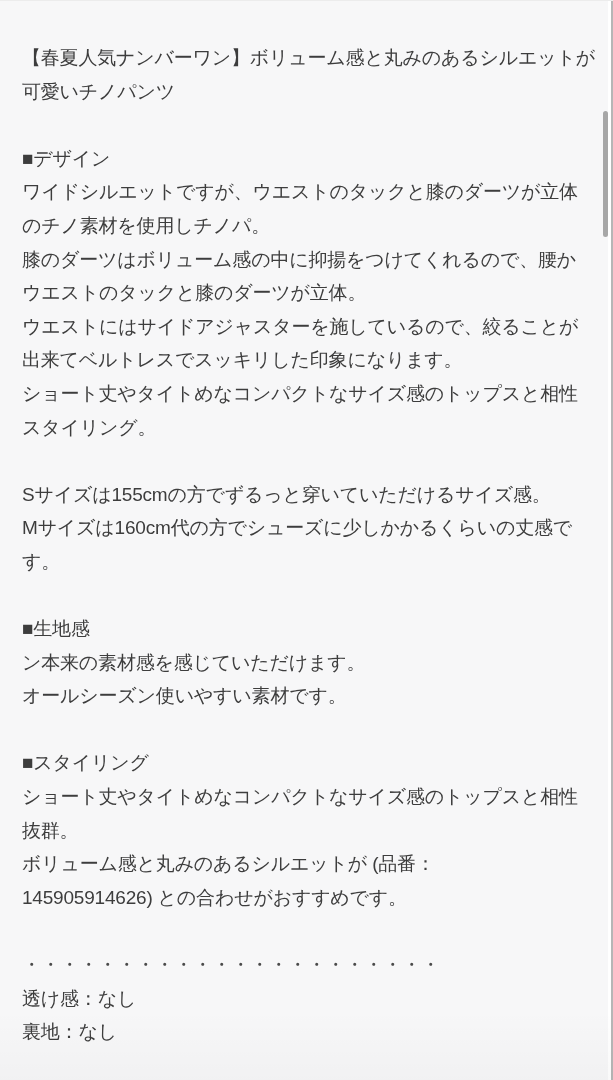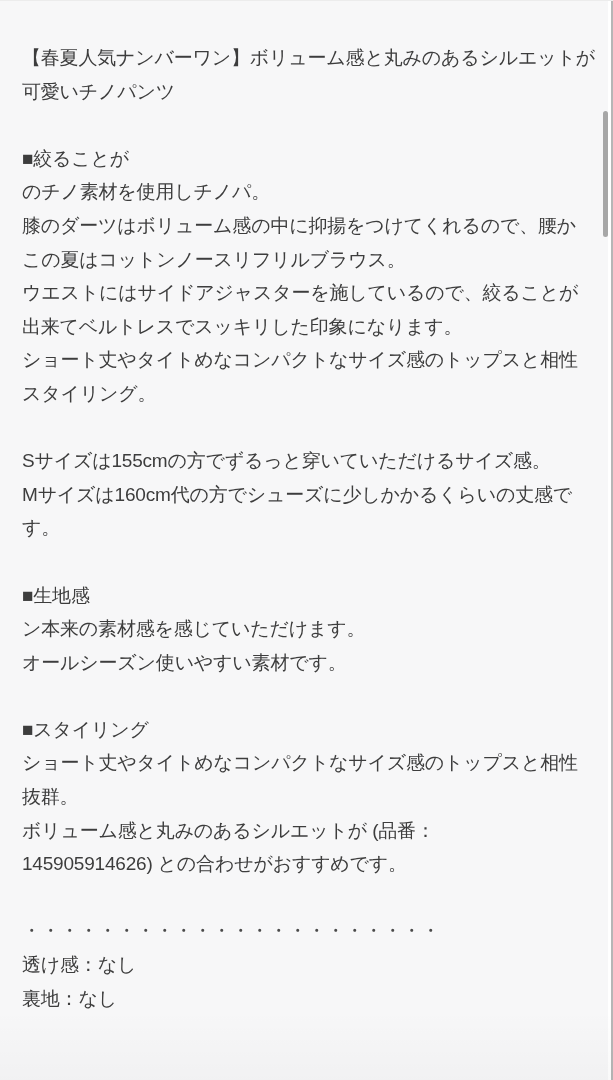--- a/index.html
+++ b/index.html
@@ -77,24 +77,25 @@
   }
 </style>
 </head>
 <body>
 
 <div class="panel">
   <div class="content">
     <div class="line">【春夏人気ナンバーワン】ボリューム感と丸みのあるシルエットが</div>
     <div class="line">可愛いチノパンツ</div>
     <div class="line"></div>
-    <div class="line">■絞ることが</div>
+    <div class="line">■デザイン</div>
+    <div class="line">ワイドシルエットですが、ウエストのタックと膝のダーツが立体</div>
     <div class="line">のチノ素材を使用しチノパ。</div>
     <div class="line">膝のダーツはボリューム感の中に抑揚をつけてくれるので、腰か</div>
-    <div class="line">この夏はコットンノースリフリルブラウス。</div>
+    <div class="line">ウエストのタックと膝のダーツが立体。</div>
     <div class="line">ウエストにはサイドアジャスターを施しているので、絞ることが</div>
     <div class="line">出来てベルトレスでスッキリした印象になります。</div>
     <div class="line">ショート丈やタイトめなコンパクトなサイズ感のトップスと相性</div>
     <div class="line">スタイリング。</div>
     <div class="line"></div>
     <div class="line">Sサイズは155cmの方でずるっと穿いていただけるサイズ感。</div>
     <div class="line">Mサイズは160cm代の方でシューズに少しかかるくらいの丈感で</div>
     <div class="line">す。</div>
     <div class="line"></div>
     <div class="line">■生地感</div>

